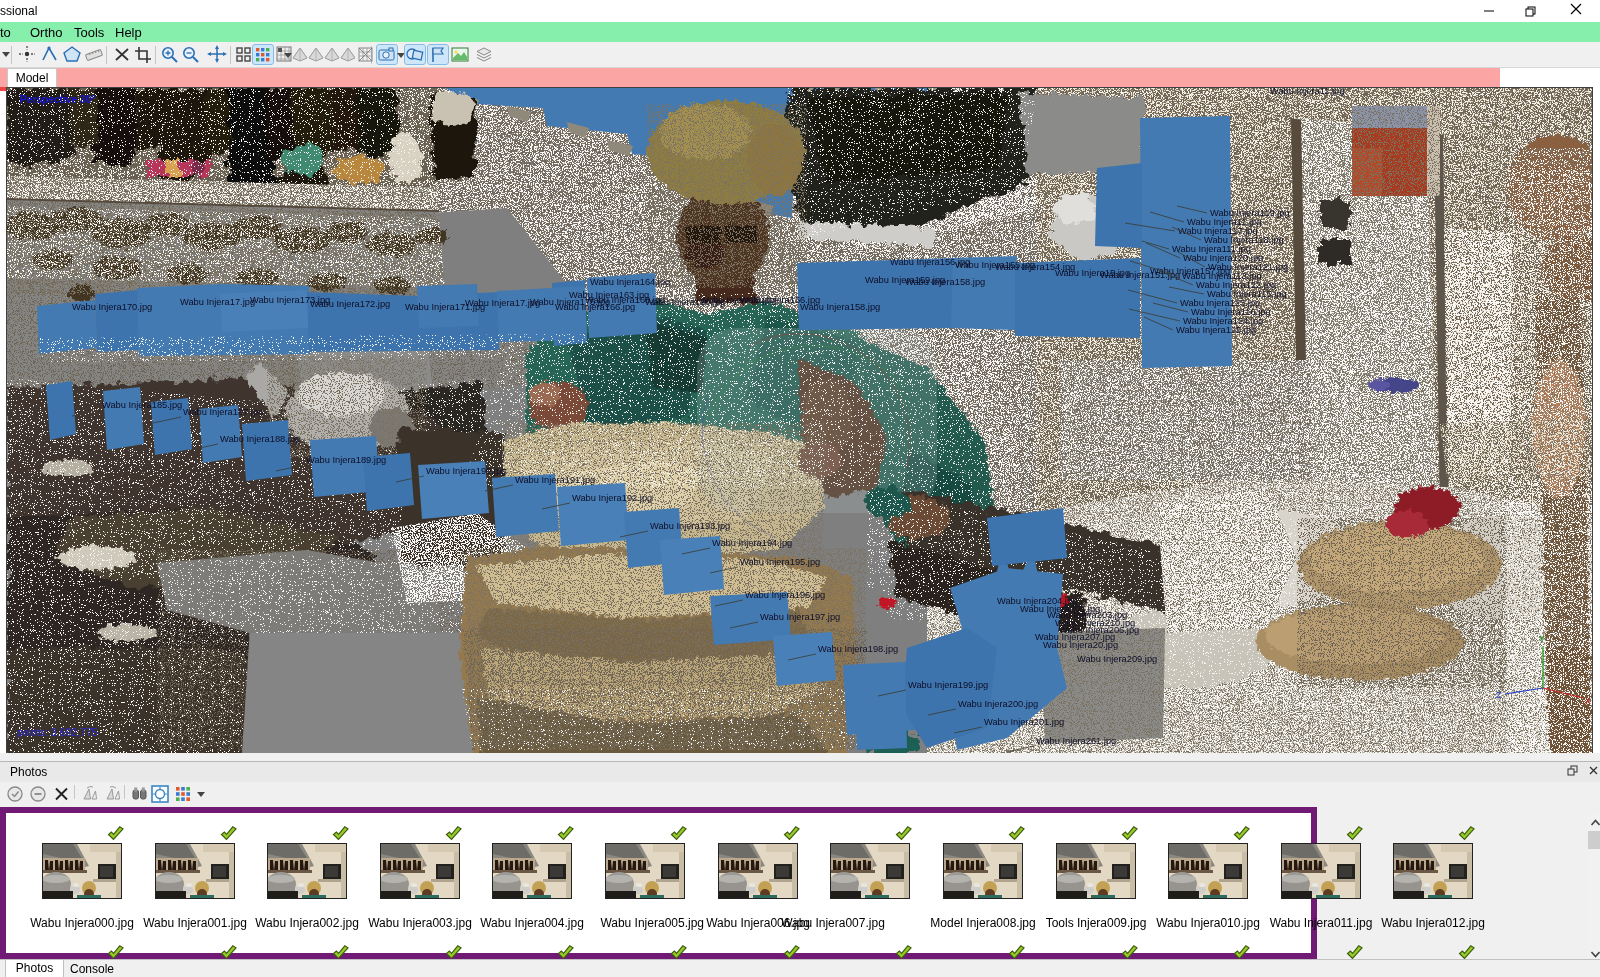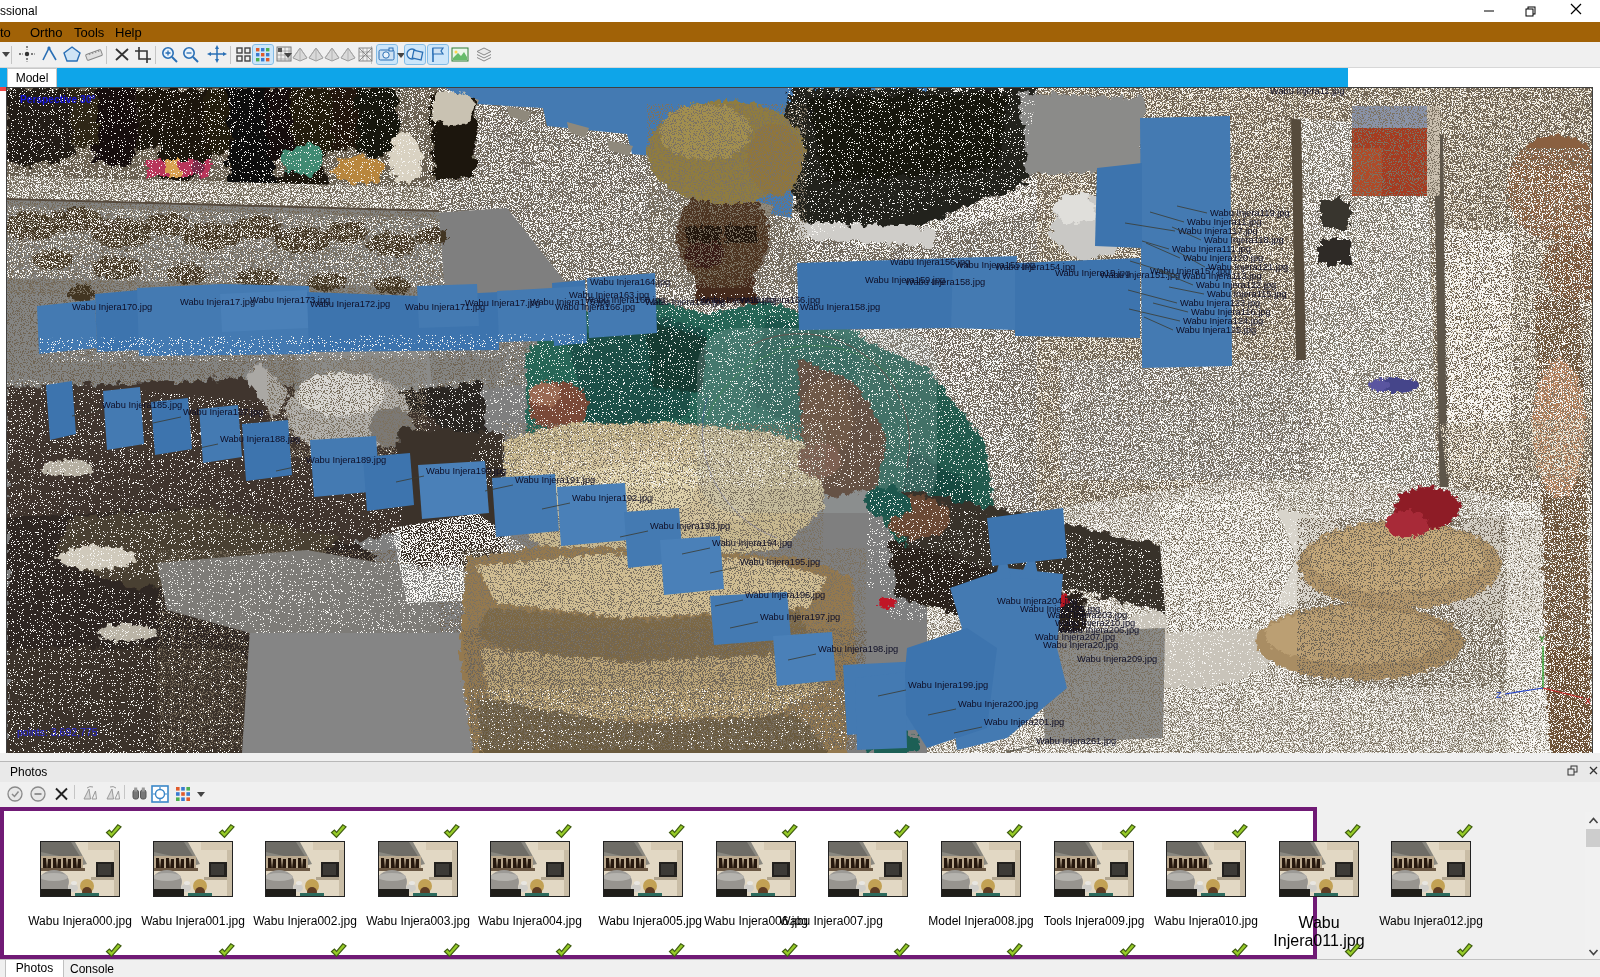--- a/index.html
+++ b/index.html
@@ -9,21 +9,21 @@
 <body>
 <div class="abs" style="left:0;top:0;width:1600px;height:22px;background:#ffffff">
   <div class="abs" style="left:0;top:4px;font-size:12px;color:#000">ssional</div>
   <svg class="abs" style="left:1470px;top:0" width="130" height="22">
     <line x1="14" y1="11" x2="24" y2="11" stroke="#000" stroke-width="1"></line>
     <rect x="58" y="7" width="7" height="7" fill="none" stroke="#000"></rect>
     <rect x="56" y="9" width="7" height="7" fill="#fff" stroke="#000"></rect>
     <path d="M101 4 L111 14 M111 4 L101 14" stroke="#000" stroke-width="1.2" fill="none"></path>
   </svg>
 </div>
-<div class="abs" style="left:0;top:22px;width:1600px;height:20px;background:#a16207;font-size:13px;color:#000">
+<div class="abs" style="left:0;top:22px;width:1600px;height:20px;background:#86efac;font-size:13px;color:#000">
   <span class="abs" style="left:0;top:3px">to</span>
   <span class="abs" style="left:30px;top:3px">Ortho</span>
   <span class="abs" style="left:74px;top:3px">Tools</span>
   <span class="abs" style="left:115px;top:3px">Help</span>
 </div>
 <div class="abs" style="left:0;top:42px;width:1600px;height:25px;background:#f0f0f0;border-bottom:1px solid #d7d7d7">
 <svg class="abs" style="left:0;top:6px" width="12" height="12">
       <path d="M2 4 L10 4 L6 9 Z" fill="#444"></path>
     </svg>
 <div class="sep" style="left:11px"></div>
@@ -132,21 +132,21 @@
       <rect x="2" y="3" width="16" height="13" fill="#eaf6ea" stroke="#2e7d32"></rect>
       <path d="M3 13 L8 8 L11 11 L14 7 L17 12 V15 H3 Z" fill="#66bb6a"></path>
       <circle cx="6" cy="7" r="1.5" fill="#ffd54f"></circle>
     </svg>
 <svg class="abs " style="left:474px;top:3px" width="20" height="19" viewBox="0 0 20 19">
       <path d="M10 3 L17 6.5 L10 10 L3 6.5 Z" fill="#e8e8e8" stroke="#888"></path>
       <path d="M3 9.5 L10 13 L17 9.5" fill="none" stroke="#888"></path>
       <path d="M3 12.5 L10 16 L17 12.5" fill="none" stroke="#888"></path>
     </svg>
 </div>
-<div class="abs" style="left:0;top:68px;width:1348px;height:19px;background:#0ea5e9;border-bottom:4px solid #ef4444">
+<div class="abs" style="left:0;top:68px;width:1500px;height:19px;background:#fca5a5;border-bottom:4px solid #ef4444">
   <div class="abs" style="left:7px;top:0;width:48px;height:19px;background:#ffffff;border:1px solid #c8c8c8;border-bottom:none;font-size:12px;color:#000;text-align:center;line-height:18px">Model</div>
 </div>
 <div class="abs" style="left:7px;top:88px;width:1585px;height:665px;background:#7f7f7f;outline:1px solid #404040">
 <svg id="vp" width="1585" height="665" viewBox="0 0 1585 665">
       <defs>
 <filter id="w53a" x="-1%" y="-1%" width="102%" height="102%">
           <feTurbulence type="fractalNoise" baseFrequency="0.9" numOctaves="2" seed="7"></feTurbulence>
           <feColorMatrix type="matrix" values="0 0 0 0 0.95 0 0 0 0 0.94 0 0 0 0 0.91 20 20 20 0 -29.5"></feColorMatrix>
           <feComposite operator="in" in2="SourceGraphic"></feComposite>
         </filter>
@@ -657,21 +657,21 @@
         <rect x="7.2" y="7.2" width="3.6" height="3.6" fill="#e05a2b"></rect>
         <rect x="12.4" y="7.2" width="3.6" height="3.6" fill="#3a7ad0"></rect>
         <rect x="2.0" y="12.4" width="3.6" height="3.6" fill="#4caf50"></rect>
         <rect x="7.2" y="12.4" width="3.6" height="3.6" fill="#3a7ad0"></rect>
         <rect x="12.4" y="12.4" width="3.6" height="3.6" fill="#e05a2b"></rect>
       </svg>
 <svg class="abs" style="left:196px;top:8px" width="10" height="10">
         <path d="M1 2 L9 2 L5 7 Z" fill="#444"></path>
       </svg>
   </div>
-  <div class="abs" style="left:0;top:54px;width:1317px;height:152px;background:#ffffff;border:4px solid #701a75;box-sizing:border-box">
+  <div class="abs" style="left:0;top:54px;width:1317px;height:152px;background:#ffffff;border:6px solid #701a75;box-sizing:border-box">
 <svg class="abs" style="left:101.0px;top:13px" width="17" height="15" viewBox="0 0 17 15">
         <path d="M1.5 8.5 L6.5 13.5 L16 2.8 L12.8 0.8 L6.6 8.4 L4.4 6 Z" fill="#97cc28" stroke="#3f5c10" stroke-width="1.2"></path>
       </svg>
 <svg class="abs" style="left:37px;top:31px;outline:1px solid #222" width="78" height="54" viewBox="0 0 78 54">
         <rect x="0" y="0" width="78" height="54" fill="#e2d8c4"></rect>
         <polygon points="0,0 34,0 46,22 30,26 0,24" fill="#8a8880"></polygon>
         <polygon points="0,0 30,0 40,16 18,14 0,10" fill="#6e6c66"></polygon>
         <rect x="47" y="0" width="31" height="8" fill="#d6c9b2"></rect>
         <rect x="0" y="14" width="42" height="14" fill="#b9a88e"></rect>
         <polygon points="2,16 5,16 6,27 2,27" fill="#26180e"></polygon>
@@ -1086,21 +1086,21 @@
         <ellipse cx="33" cy="41" rx="3" ry="2" fill="#e8e6e1"></ellipse>
         <rect x="0" y="47" width="30" height="7" fill="#1f1d19"></rect>
         <rect x="55" y="20" width="23" height="15" fill="#23211e"></rect>
         <rect x="57" y="22" width="13" height="11" fill="#3c3a36"></rect>
         <rect x="50" y="35" width="28" height="3" fill="#b0a48e"></rect>
         <ellipse cx="46" cy="44" rx="7" ry="7" fill="#c2a154"></ellipse>
         <ellipse cx="46" cy="50" rx="5" ry="5" fill="#5e3c24"></ellipse>
         <rect x="34" y="51" width="24" height="3" fill="#2c6b5e"></rect>
         <rect x="73" y="8" width="5" height="46" fill="#c9bda6"></rect>
       </svg>
-<div class="abs" style="left:1256px;top:103px;width:118px;text-align:center;font-size:16px;color:#000">Wabu Injera011.jpg</div>
+<div class="abs" style="left:1256px;top:103px;width:118px;text-align:center;font-size:12px;color:#000">Wabu Injera011.jpg</div>
 <svg class="abs" style="left:1339.8200000000002px;top:132px" width="17" height="15" viewBox="0 0 17 15">
         <path d="M1.5 8.5 L6.5 13.5 L16 2.8 L12.8 0.8 L6.6 8.4 L4.4 6 Z" fill="#97cc28" stroke="#3f5c10" stroke-width="1.2"></path>
       </svg>
 <svg class="abs" style="left:1452.44px;top:13px" width="17" height="15" viewBox="0 0 17 15">
         <path d="M1.5 8.5 L6.5 13.5 L16 2.8 L12.8 0.8 L6.6 8.4 L4.4 6 Z" fill="#97cc28" stroke="#3f5c10" stroke-width="1.2"></path>
       </svg>
 <svg class="abs" style="left:1388px;top:31px;outline:1px solid #222" width="78" height="54" viewBox="0 0 78 54">
         <rect x="0" y="0" width="78" height="54" fill="#e2d8c4"></rect>
         <polygon points="0,0 34,0 46,22 30,26 0,24" fill="#8a8880"></polygon>
         <polygon points="0,0 30,0 40,16 18,14 0,10" fill="#6e6c66"></polygon>

